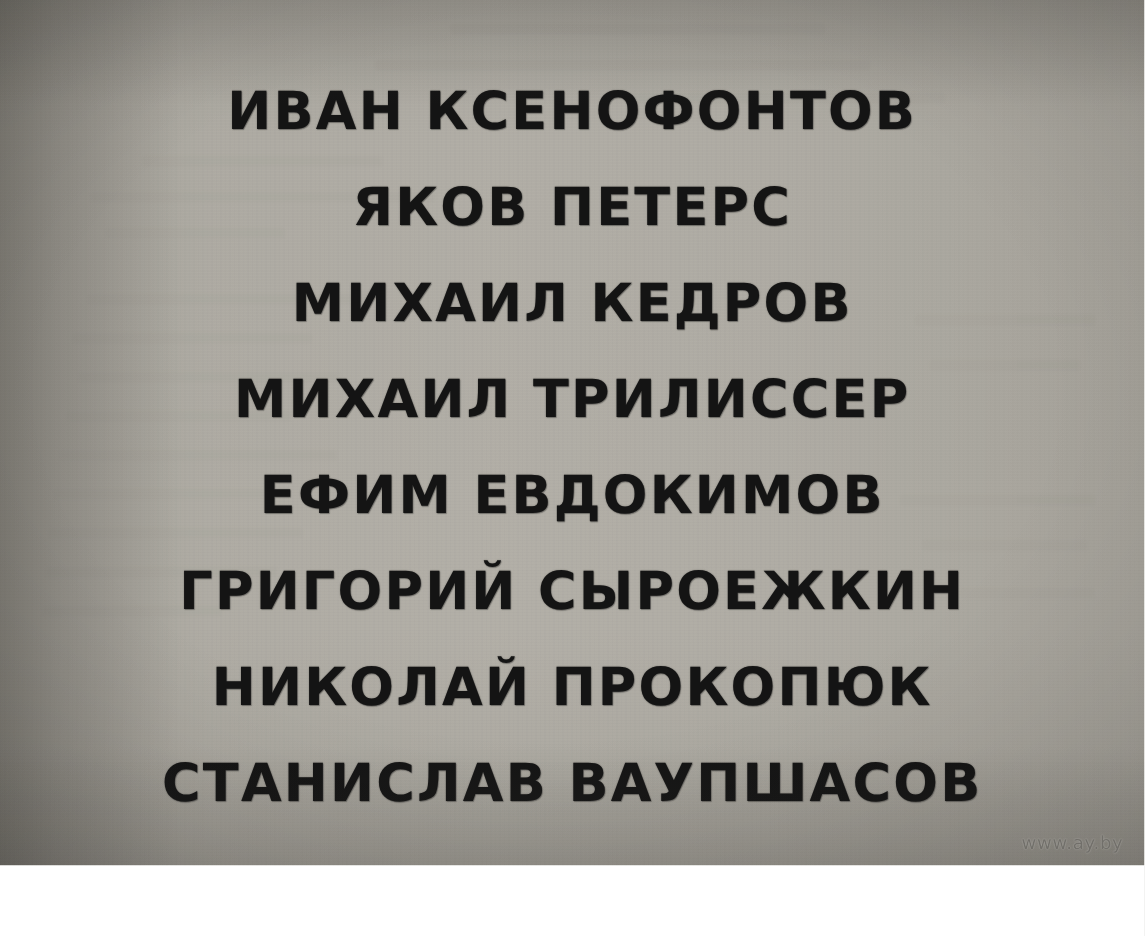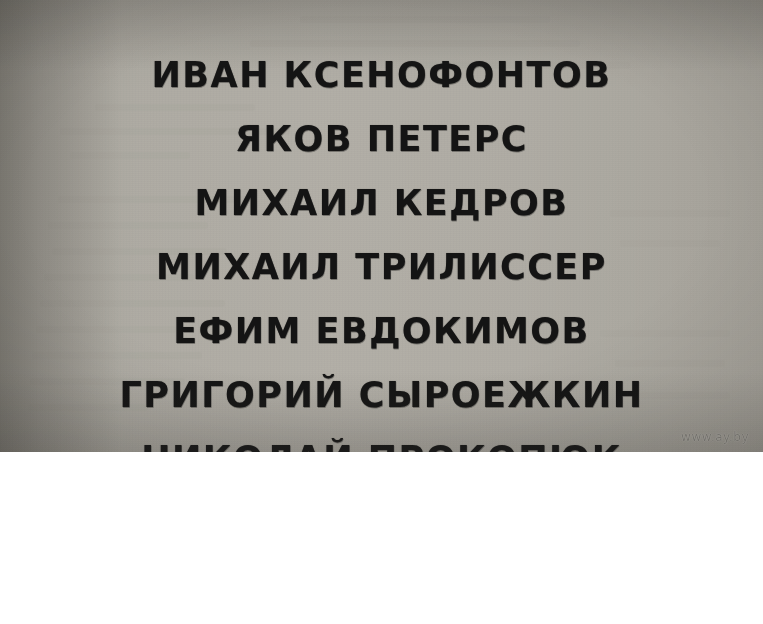--- a/index.html
+++ b/index.html
@@ -3,21 +3,21 @@
 <meta charset="utf-8">
 <style>
   html, body {
     margin: 0;
     padding: 0;
     background: #ffffff;
   }
   #page {
     position: relative;
     width: 763px;
-    height: 452px;
+    height: 577px;
     overflow: hidden;
     background: #cfcdc8;
     font-family: "Liberation Sans", sans-serif;
   }
   
   .paper {
     position: absolute;
     inset: 0;
     background:
       linear-gradient(to right,

